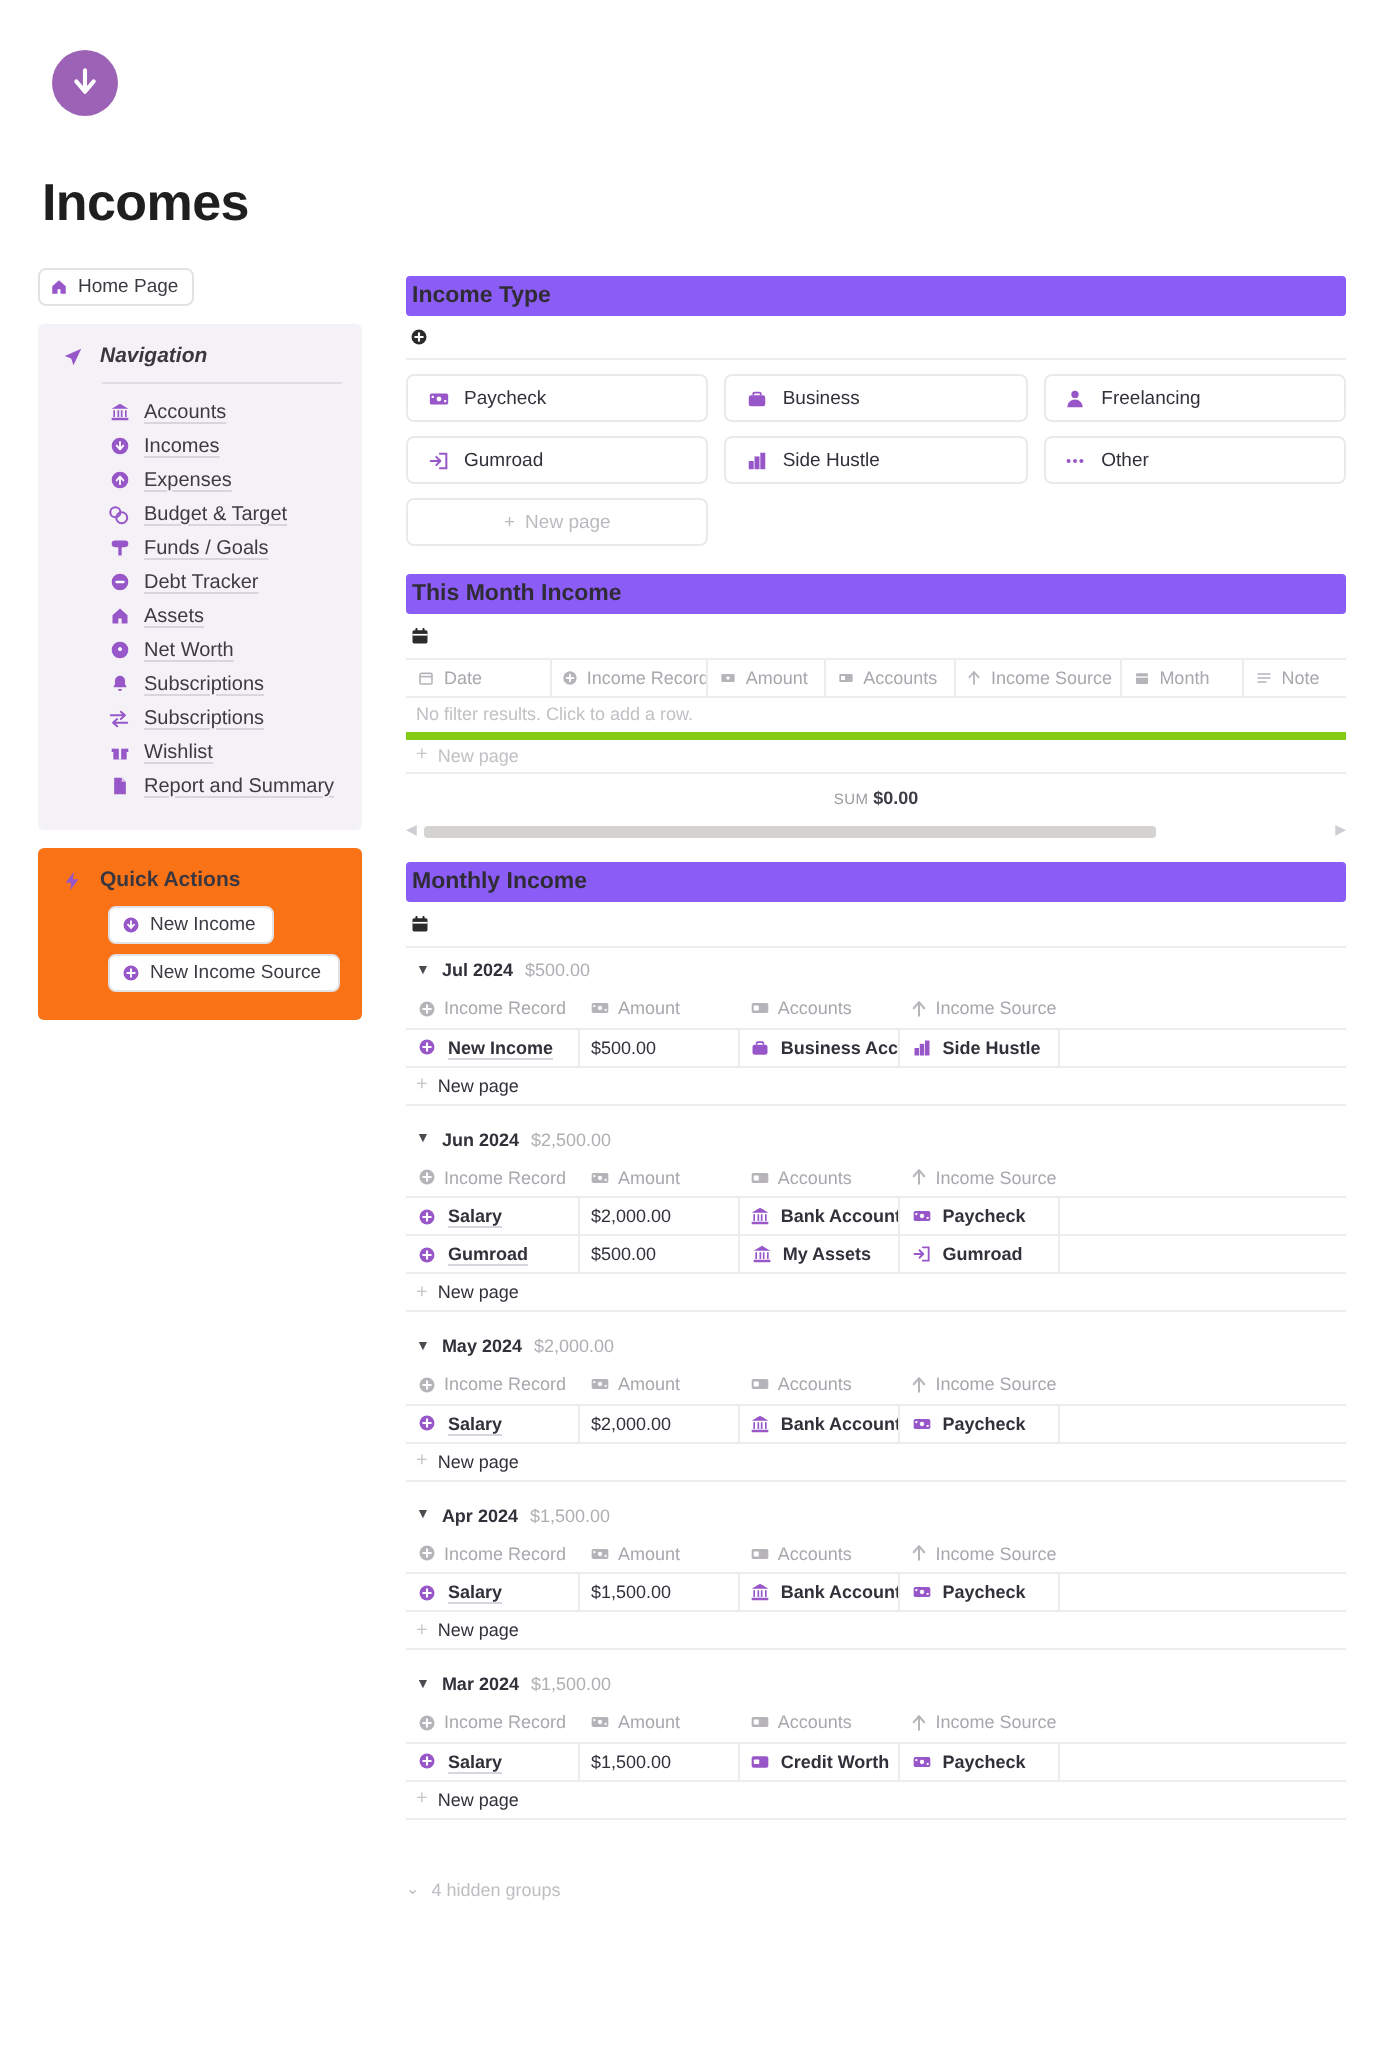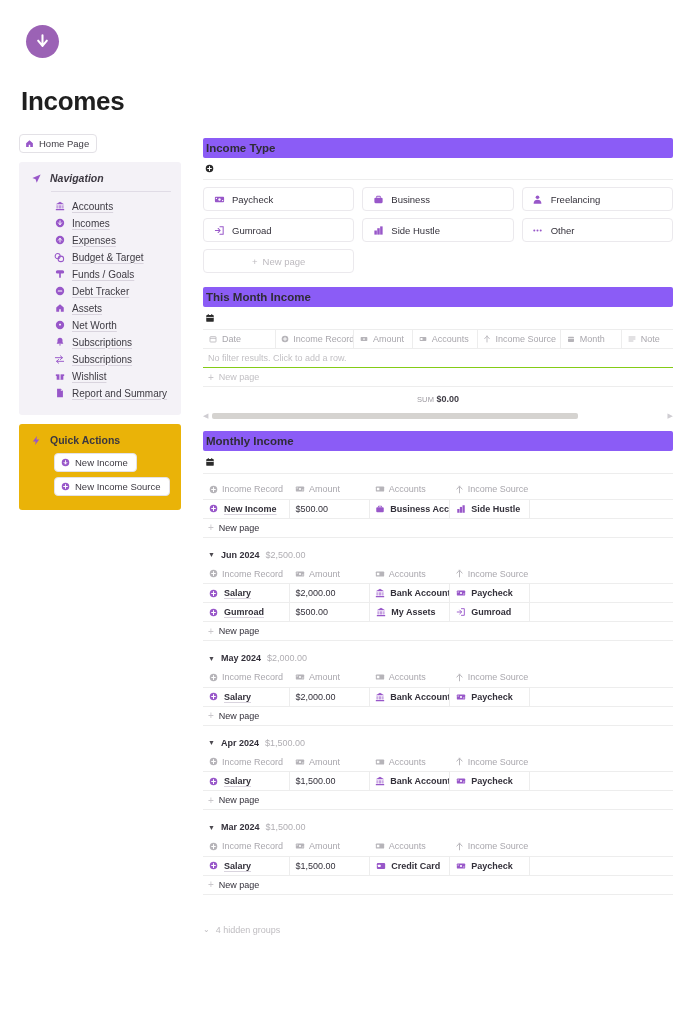--- a/index.html
+++ b/index.html
@@ -53,21 +53,21 @@
 
   .nav-list { padding-left: 25px; display: flex; flex-direction: column; gap: 1px; }
   .nav-item {
     display: flex; align-items: center; gap: 7px;
     font-size: 10px; color: #3d3a42; padding: 2.5px 0;
   }
   .nav-item .label { text-decoration: underline; text-decoration-color: #d9d4de; text-underline-offset: 2px; }
   .nav-item .ic { color: #9857c9; display: inline-flex; width: 11px; justify-content: center; }
 
   .qa-panel {
-    margin-top: 9px; background: #eab308; border-radius: 3px;
+    margin-top: 9px; background: #f97316; border-radius: 3px;
     padding: 10px 10px 14px 10px;
   }
   .qa-head {
     display: flex; align-items: center; gap: 8px;
     font-size: 10.5px; color: #3b3740; font-weight: 600; padding-left: 2px;
   }
   .qa-head .ic { color: #9857c9; display: inline-flex; }
   .qa-btns { padding-left: 25px; margin-top: 7px; display: flex; flex-direction: column; gap: 5px; align-items: flex-start; }
   .qa-btn {
     display: inline-flex; align-items: center; gap: 5px;
@@ -113,21 +113,21 @@
   }
   .tbl thead th {
     color: #a9a7ad; border-top: 1px solid #ededed; border-bottom: 1px solid #ededed;
     border-right: 1px solid #ededed;
   }
   .tbl thead th:last-child { border-right: none; margin-left: 32px; }
   .th-in { display: flex; align-items: center; gap: 4px; }
   .th-in .ic { color: #b6b4b9; display: inline-flex; width: 10px; justify-content: center; }
 
   .empty-row td {
-    color: #c2c0c4; font-size: 9px; border-bottom: 1px solid #84cc16; padding-left: 5px;
+    color: #c2c0c4; font-size: 9px; border-bottom: 4px solid #84cc16; padding-left: 5px;
   }
   .newpage-row td {
     color: #c2c0c4; font-size: 9px; border-bottom: 1px solid #ededed;
   }
   .newpage-in { display: flex; align-items: center; gap: 5px; }
   .newpage-in .plus { font-size: 10px; color: #c9c7cb; }
 
   .sum-row { text-align: center; padding: 7px 0 6px 0; font-size: 8.5px; color: #9d9aa1; }
   .sum-row .k { font-size: 7.5px; letter-spacing: .2px; }
   .sum-row .v { color: #3f3c45; font-weight: bold; font-size: 9px; }
@@ -570,20 +570,25 @@
           <rect x="3" y="5" width="18" height="16" rx="2" fill="currentColor"></rect>
           <rect x="3" y="9.5" width="18" height="2" fill="#fff"></rect>
           <rect x="6.5" y="2.5" width="2.6" height="4" rx="1" fill="currentColor"></rect>
           <rect x="14.9" y="2.5" width="2.6" height="4" rx="1" fill="currentColor"></rect>
         </svg>
     </span>
   </div>
 
   <div id="groups-host" style="border-top:1px solid #ededed;">
       <div class="grp">  
+        <div class="grp-head">    
+          <span class="caret">▼</span>    
+          <span class="name">Jul 2024</span>    
+          <span class="total">$500.00</span>  
+        </div>  
         <table class="mtbl">   
           <colgroup>
             <col style="width:18.5%">
             <col style="width:17%">
             <col style="width:17%">
             <col style="width:17%">
             <col style="width:30.5%">
           </colgroup>   
           <thead>
             <tr>
@@ -1142,21 +1147,21 @@
               </td>  
               <td class="cell-amt"><span>$1,500.00</span></td>  
               <td>
                 <span class="cell-in">
                   <span class="ic">
                     <svg width="10" height="10" viewBox="0 0 24 24">
                       <rect x="2" y="5" width="20" height="14" rx="2.5" fill="currentColor"></rect>
                       <rect x="4.6" y="9" width="6.5" height="5.4" rx="1" fill="#fff"></rect>
                     </svg>
                   </span>    
-                  <span class="cell-strong">Credit Card</span>
+                  <span class="cell-strong">Credit Worth</span>
                 </span>
               </td>  
               <td>
                 <span class="cell-in">
                   <span class="ic">
                     <svg width="10" height="10" viewBox="0 0 24 24">
                       <rect x="2" y="6" width="20" height="12" rx="2" fill="currentColor"></rect>
                       <circle cx="12" cy="12" r="2.6" fill="#fff"></circle>
                       <rect x="4" y="8.5" width="2.4" height="2.4" fill="#fff"></rect>
                       <rect x="17.6" y="13.1" width="2.4" height="2.4" fill="#fff"></rect>

